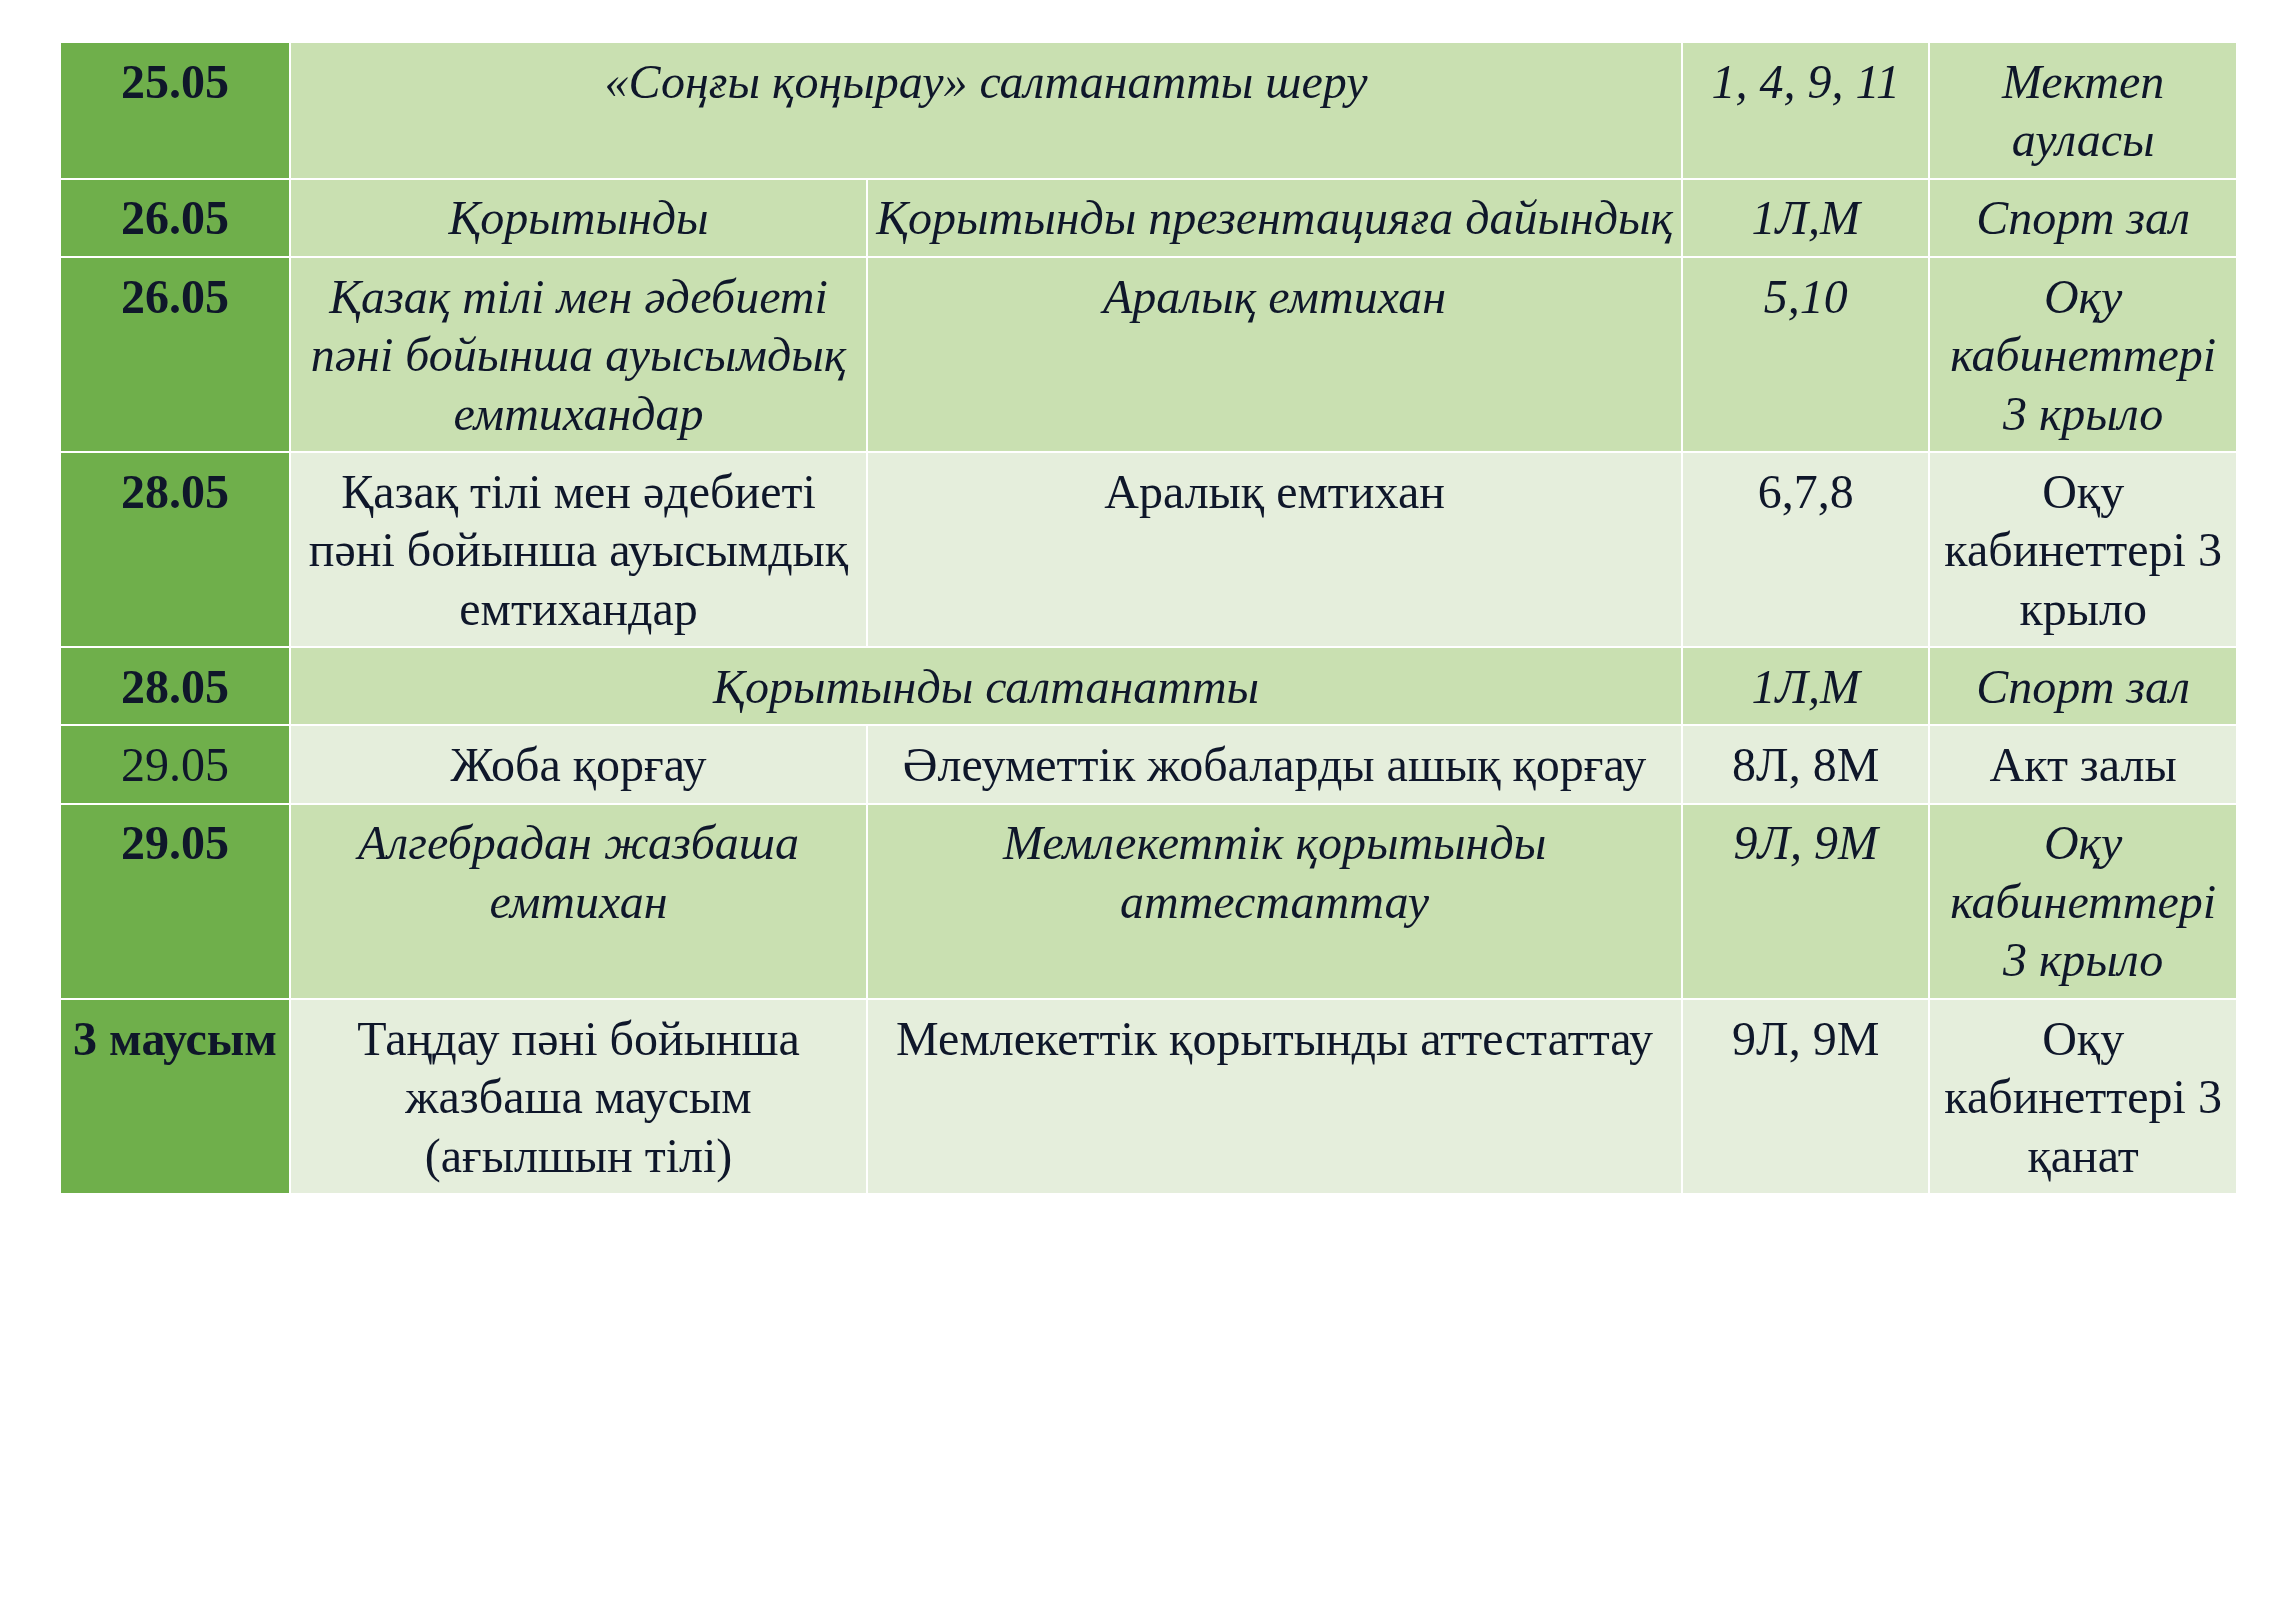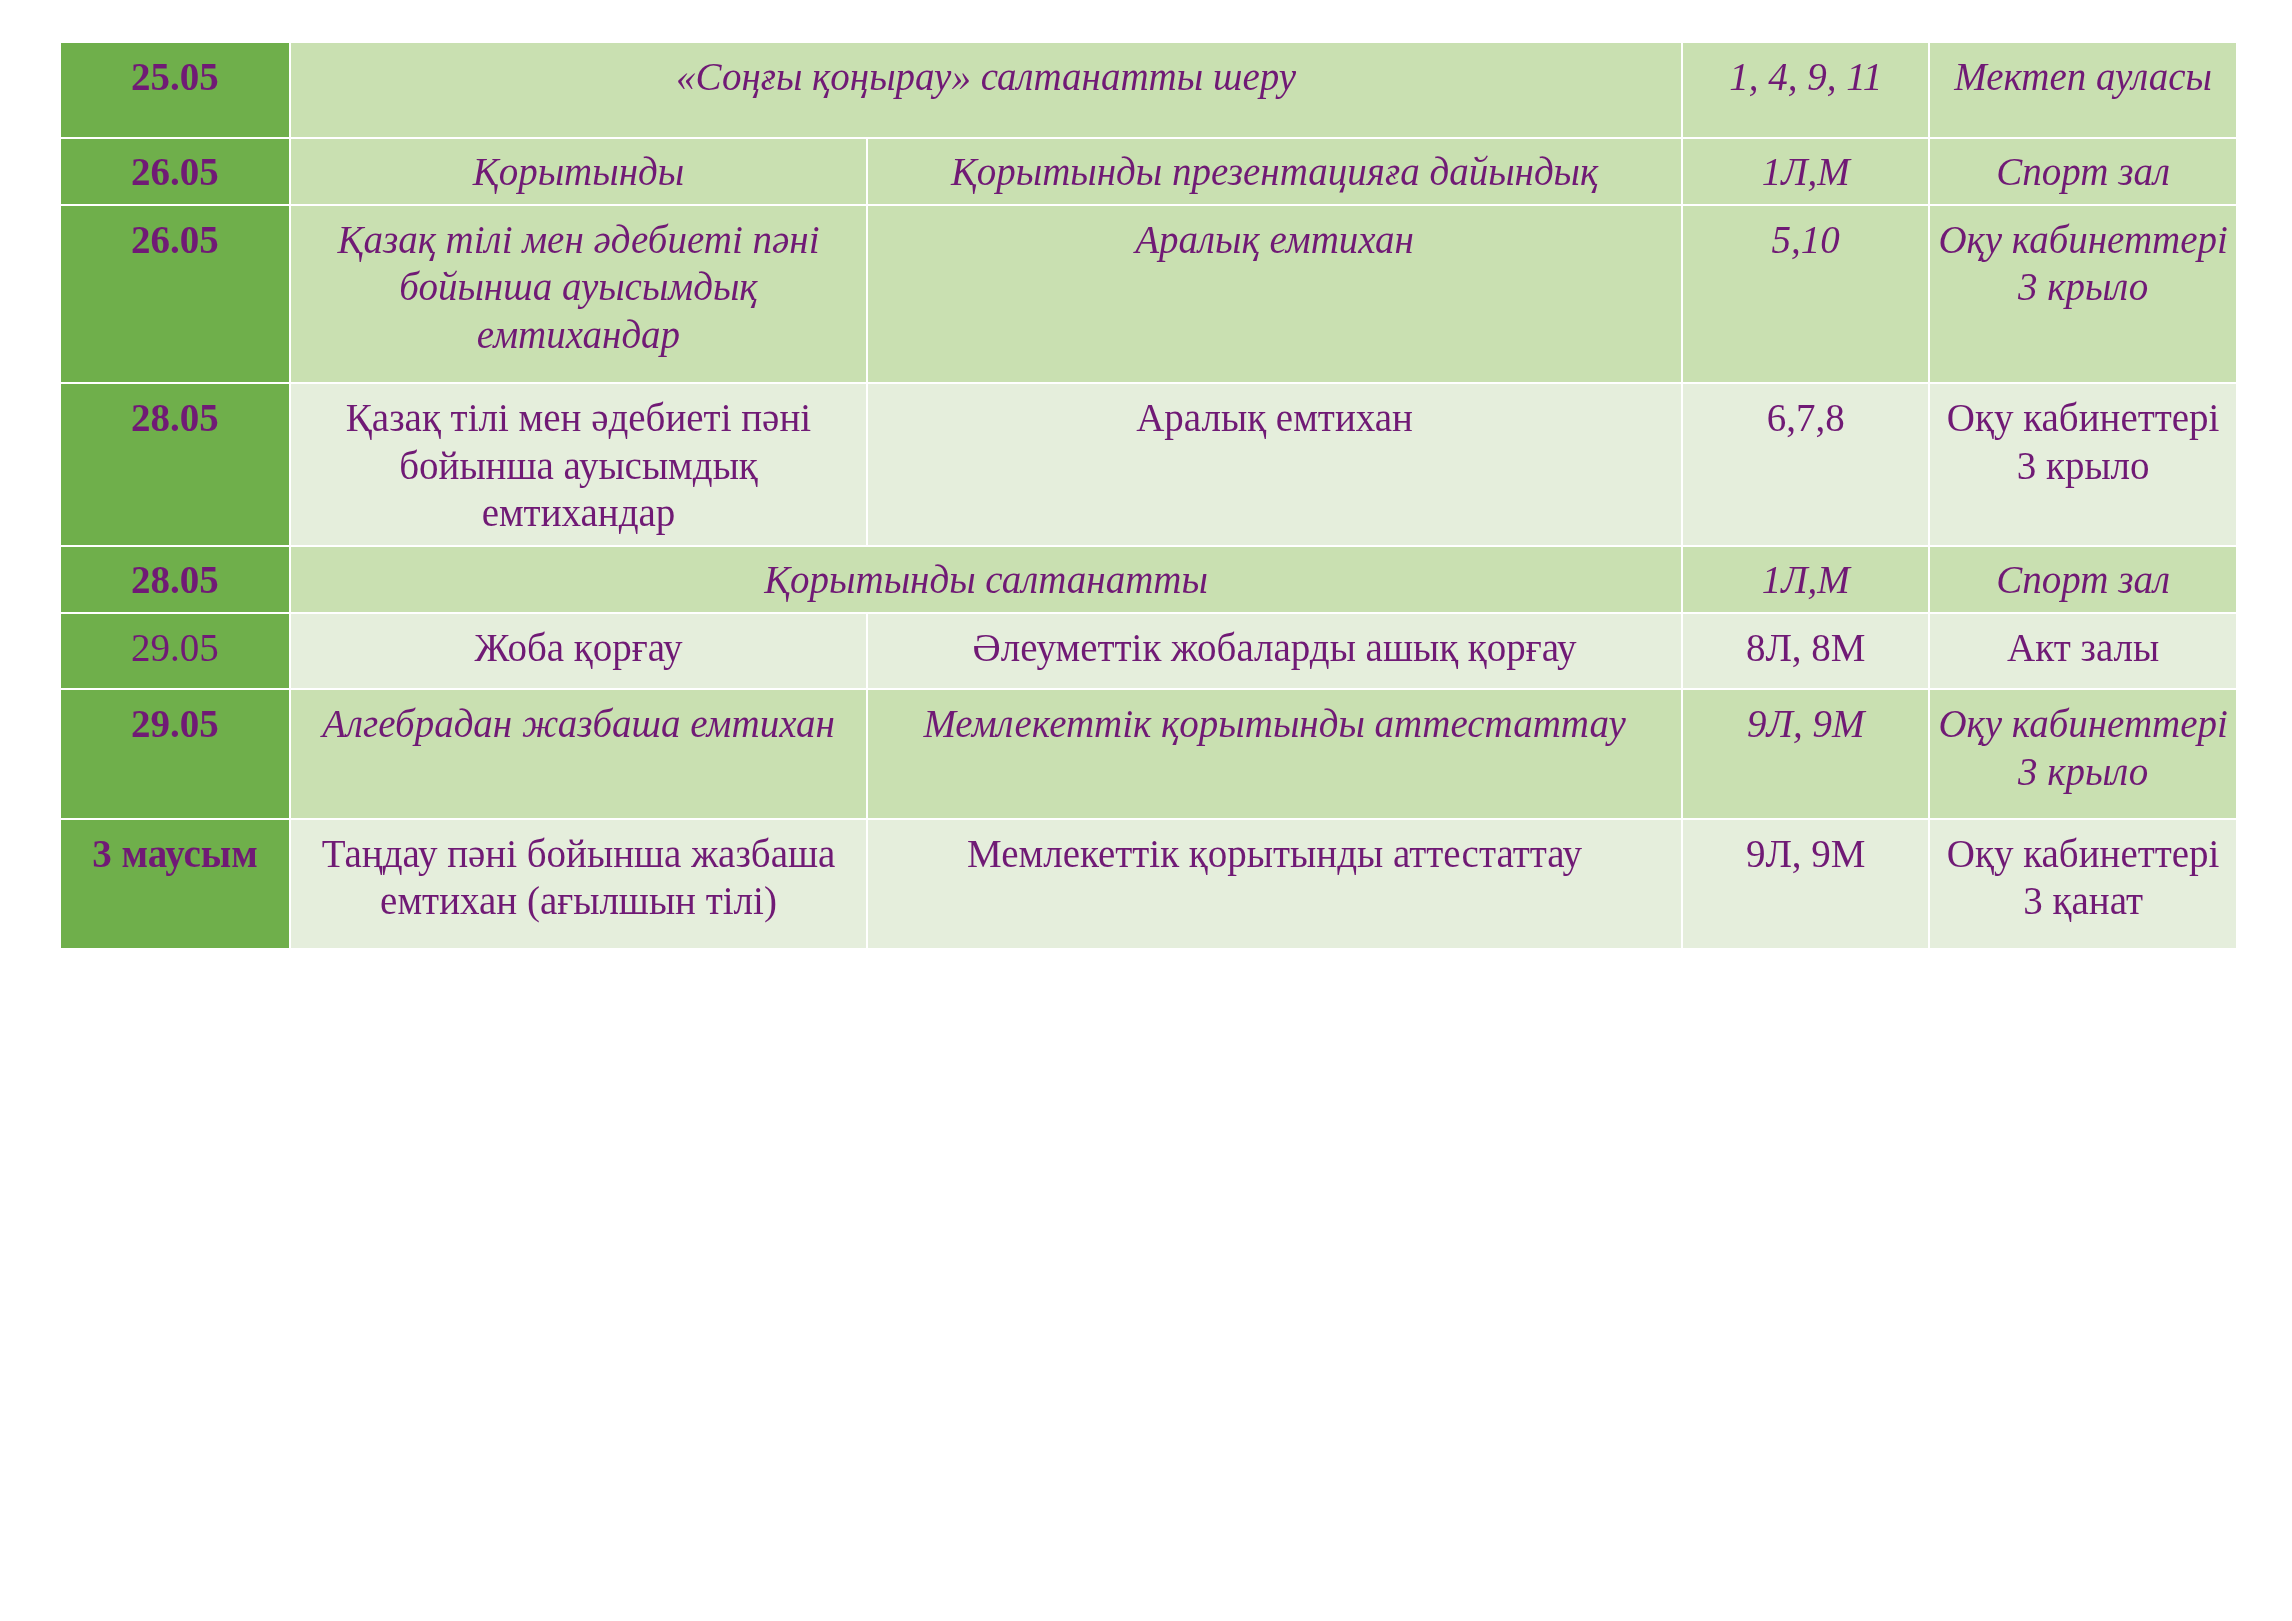--- a/index.html
+++ b/index.html
@@ -20,23 +20,23 @@
     top: 41px;
     width: 2179px;
     border-collapse: separate;
     border-spacing: 2.9px;
     table-layout: fixed;
   }
 
   #schedule-table td {
     vertical-align: top;
     padding: 9.8px 7.8px 7.8px 7.8px;
-    font-size: 39px;
+    font-size: 48px;
     line-height: 1.22;
-    color: #701a75;
+    color: #0f172a;
     text-align: center;
     border: 0;
     margin-left: 21px;
   }
 
   
   col.c-date    { width: 226px; }
   col.c-acta    { width: 570px; }
   col.c-actb    { width: 806px; }
   col.c-class   { width: 243px; }
@@ -126,20 +126,20 @@
       </tr>
       <tr class="h9">
         <td class="date">29.05</td>
         <td class="shade-a">Алгебрадан жазбаша емтихан</td>
         <td class="shade-a">Мемлекеттік қорытынды аттестаттау</td>
         <td class="shade-a">9Л, 9М</td>
         <td class="shade-a">Оқу кабинеттері 3 крыло</td>
       </tr>
       <tr class="h10">
         <td class="date">3 маусым</td>
-        <td class="shade-b">Таңдау пәні бойынша жазбаша емтихан (ағылшын тілі)</td>
+        <td class="shade-b">Таңдау пәні бойынша жазбаша маусым (ағылшын тілі)</td>
         <td class="shade-b">Мемлекеттік қорытынды аттестаттау</td>
         <td class="shade-b">9Л, 9М</td>
         <td class="shade-b">Оқу кабинеттері 3 қанат</td>
       </tr>
     </tbody>
 </table>
 
 
 </body></html>

